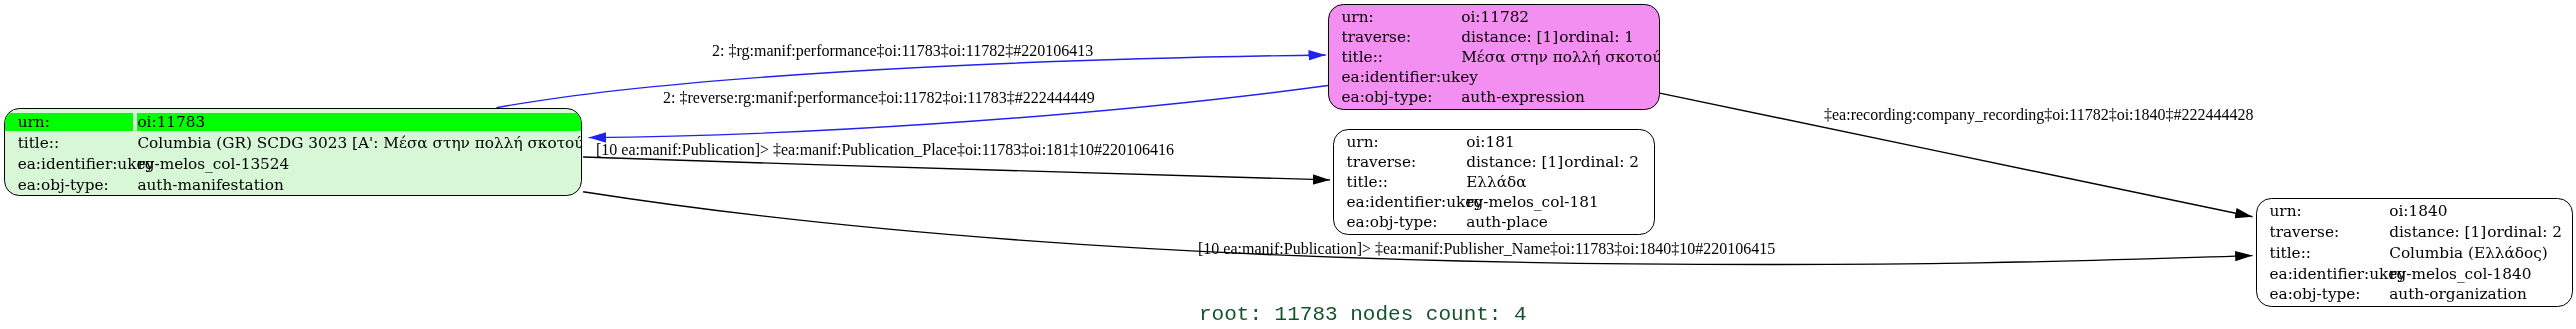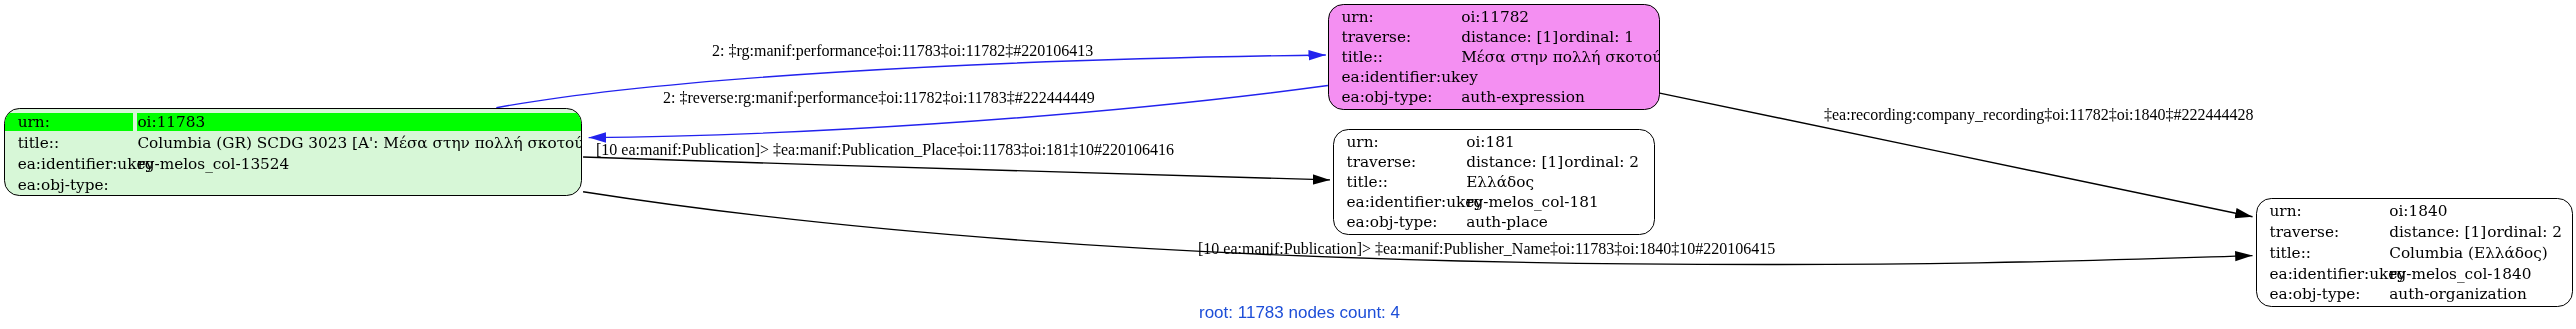--- a/index.html
+++ b/index.html
@@ -27,21 +27,21 @@
   .n4 .row{height:20.7px;}
 
   .edge-label{position:absolute;white-space:nowrap;font-family:"Liberation Serif",serif;
               font-size:16px;color:#000;}
   .lab1{left:712px;top:42px;}
   .lab2{left:663px;top:89px;}
   .lab3{left:596px;top:141px;}
   .lab4{left:1198px;top:240px;}
   .lab5{left:1800px;top:106px;margin-left:24px;}
   .caption{position:absolute;left:1199px;top:303px;white-space:nowrap;
-           font-family:Liberation Sans, sans-serif;font-size:17px;color:#1d4ed8;}
+           font-family:Liberation Mono, monospace;font-size:21px;color:#14532d;}
 </style>
 </head>
 <body>
 
 <div id="canvas">
 
   <svg id="edges" viewBox="0 0 3711 475" xmlns="http://www.w3.org/2000/svg">
     <defs>
       <marker id="arrow-blue" markerWidth="27" markerHeight="18" refX="25" refY="9" orient="auto" markerUnits="userSpaceOnUse">
         <path class="mk-blue" d="M0,1.5 L25,9 L0,16.5 z" fill="#2222ee"></path>
@@ -65,20 +65,21 @@
       <div class="row">
         <span class="cell lbl">title::</span>
         <span class="cell val">Columbia (GR) SCDG 3023 [A': Μέσα στην πολλή σκοτούρα (Β. ...</span>
       </div>
       <div class="row">
         <span class="cell lbl">ea:identifier:ukey</span>
         <span class="cell val">rg-melos_col-13524</span>
       </div>
       <div class="row">
         <span class="cell lbl">ea:obj-type:</span>
+        <span class="cell val">auth-manifestation</span>
       </div>
     </div>
   <div class="gnode n2" style="background: rgb(244, 143, 242);">
       <div class="row">
         <span class="cell lbl">urn:</span>
         <span class="cell val">oi:11782</span>
       </div>
       <div class="row">
         <span class="cell lbl">traverse:</span>
         <span class="cell val"><span class="v1">distance: [1]</span><span class="v2">ordinal: 1</span></span>
@@ -99,21 +100,21 @@
       <div class="row">
         <span class="cell lbl">urn:</span>
         <span class="cell val">oi:181</span>
       </div>
       <div class="row">
         <span class="cell lbl">traverse:</span>
         <span class="cell val"><span class="v1">distance: [1]</span><span class="v2">ordinal: 2</span></span>
       </div>
       <div class="row">
         <span class="cell lbl">title::</span>
-        <span class="cell val">Ελλάδος</span>
+        <span class="cell val">Ελλάδα</span>
       </div>
       <div class="row">
         <span class="cell lbl">ea:identifier:ukey</span>
         <span class="cell val">rg-melos_col-181</span>
       </div>
       <div class="row">
         <span class="cell lbl">ea:obj-type:</span>
         <span class="cell val">auth-place</span>
       </div>
     </div>

